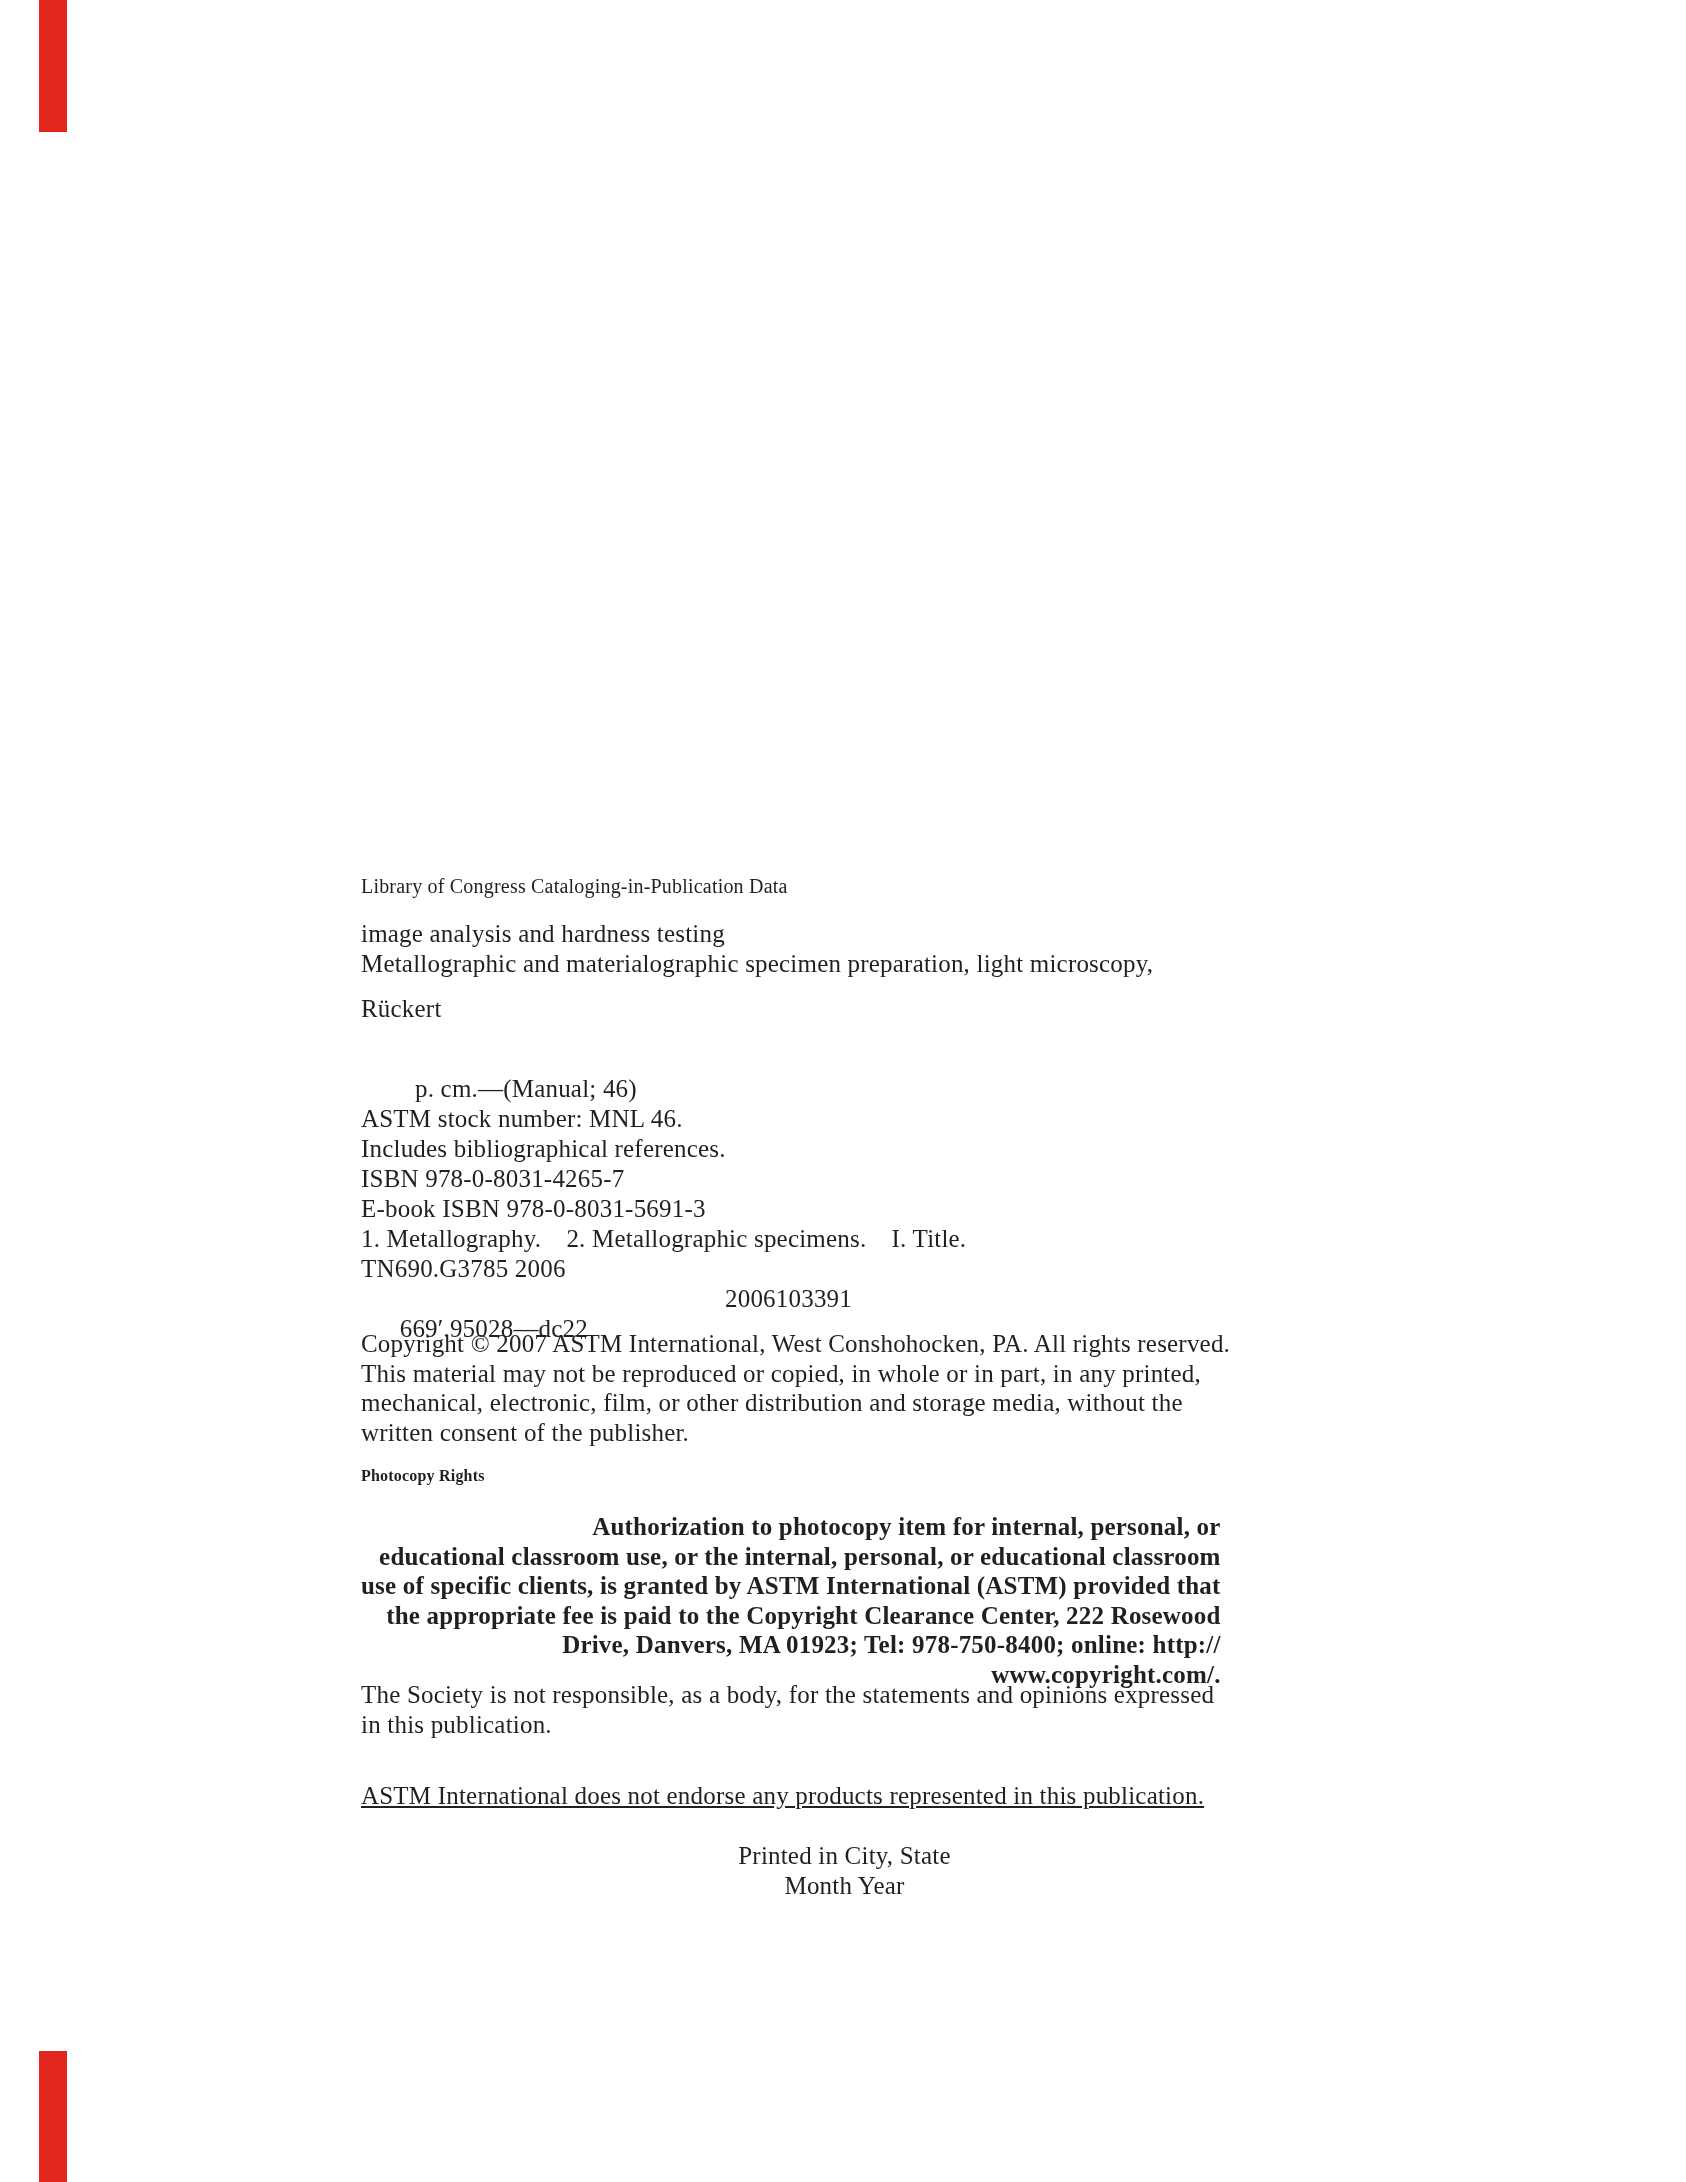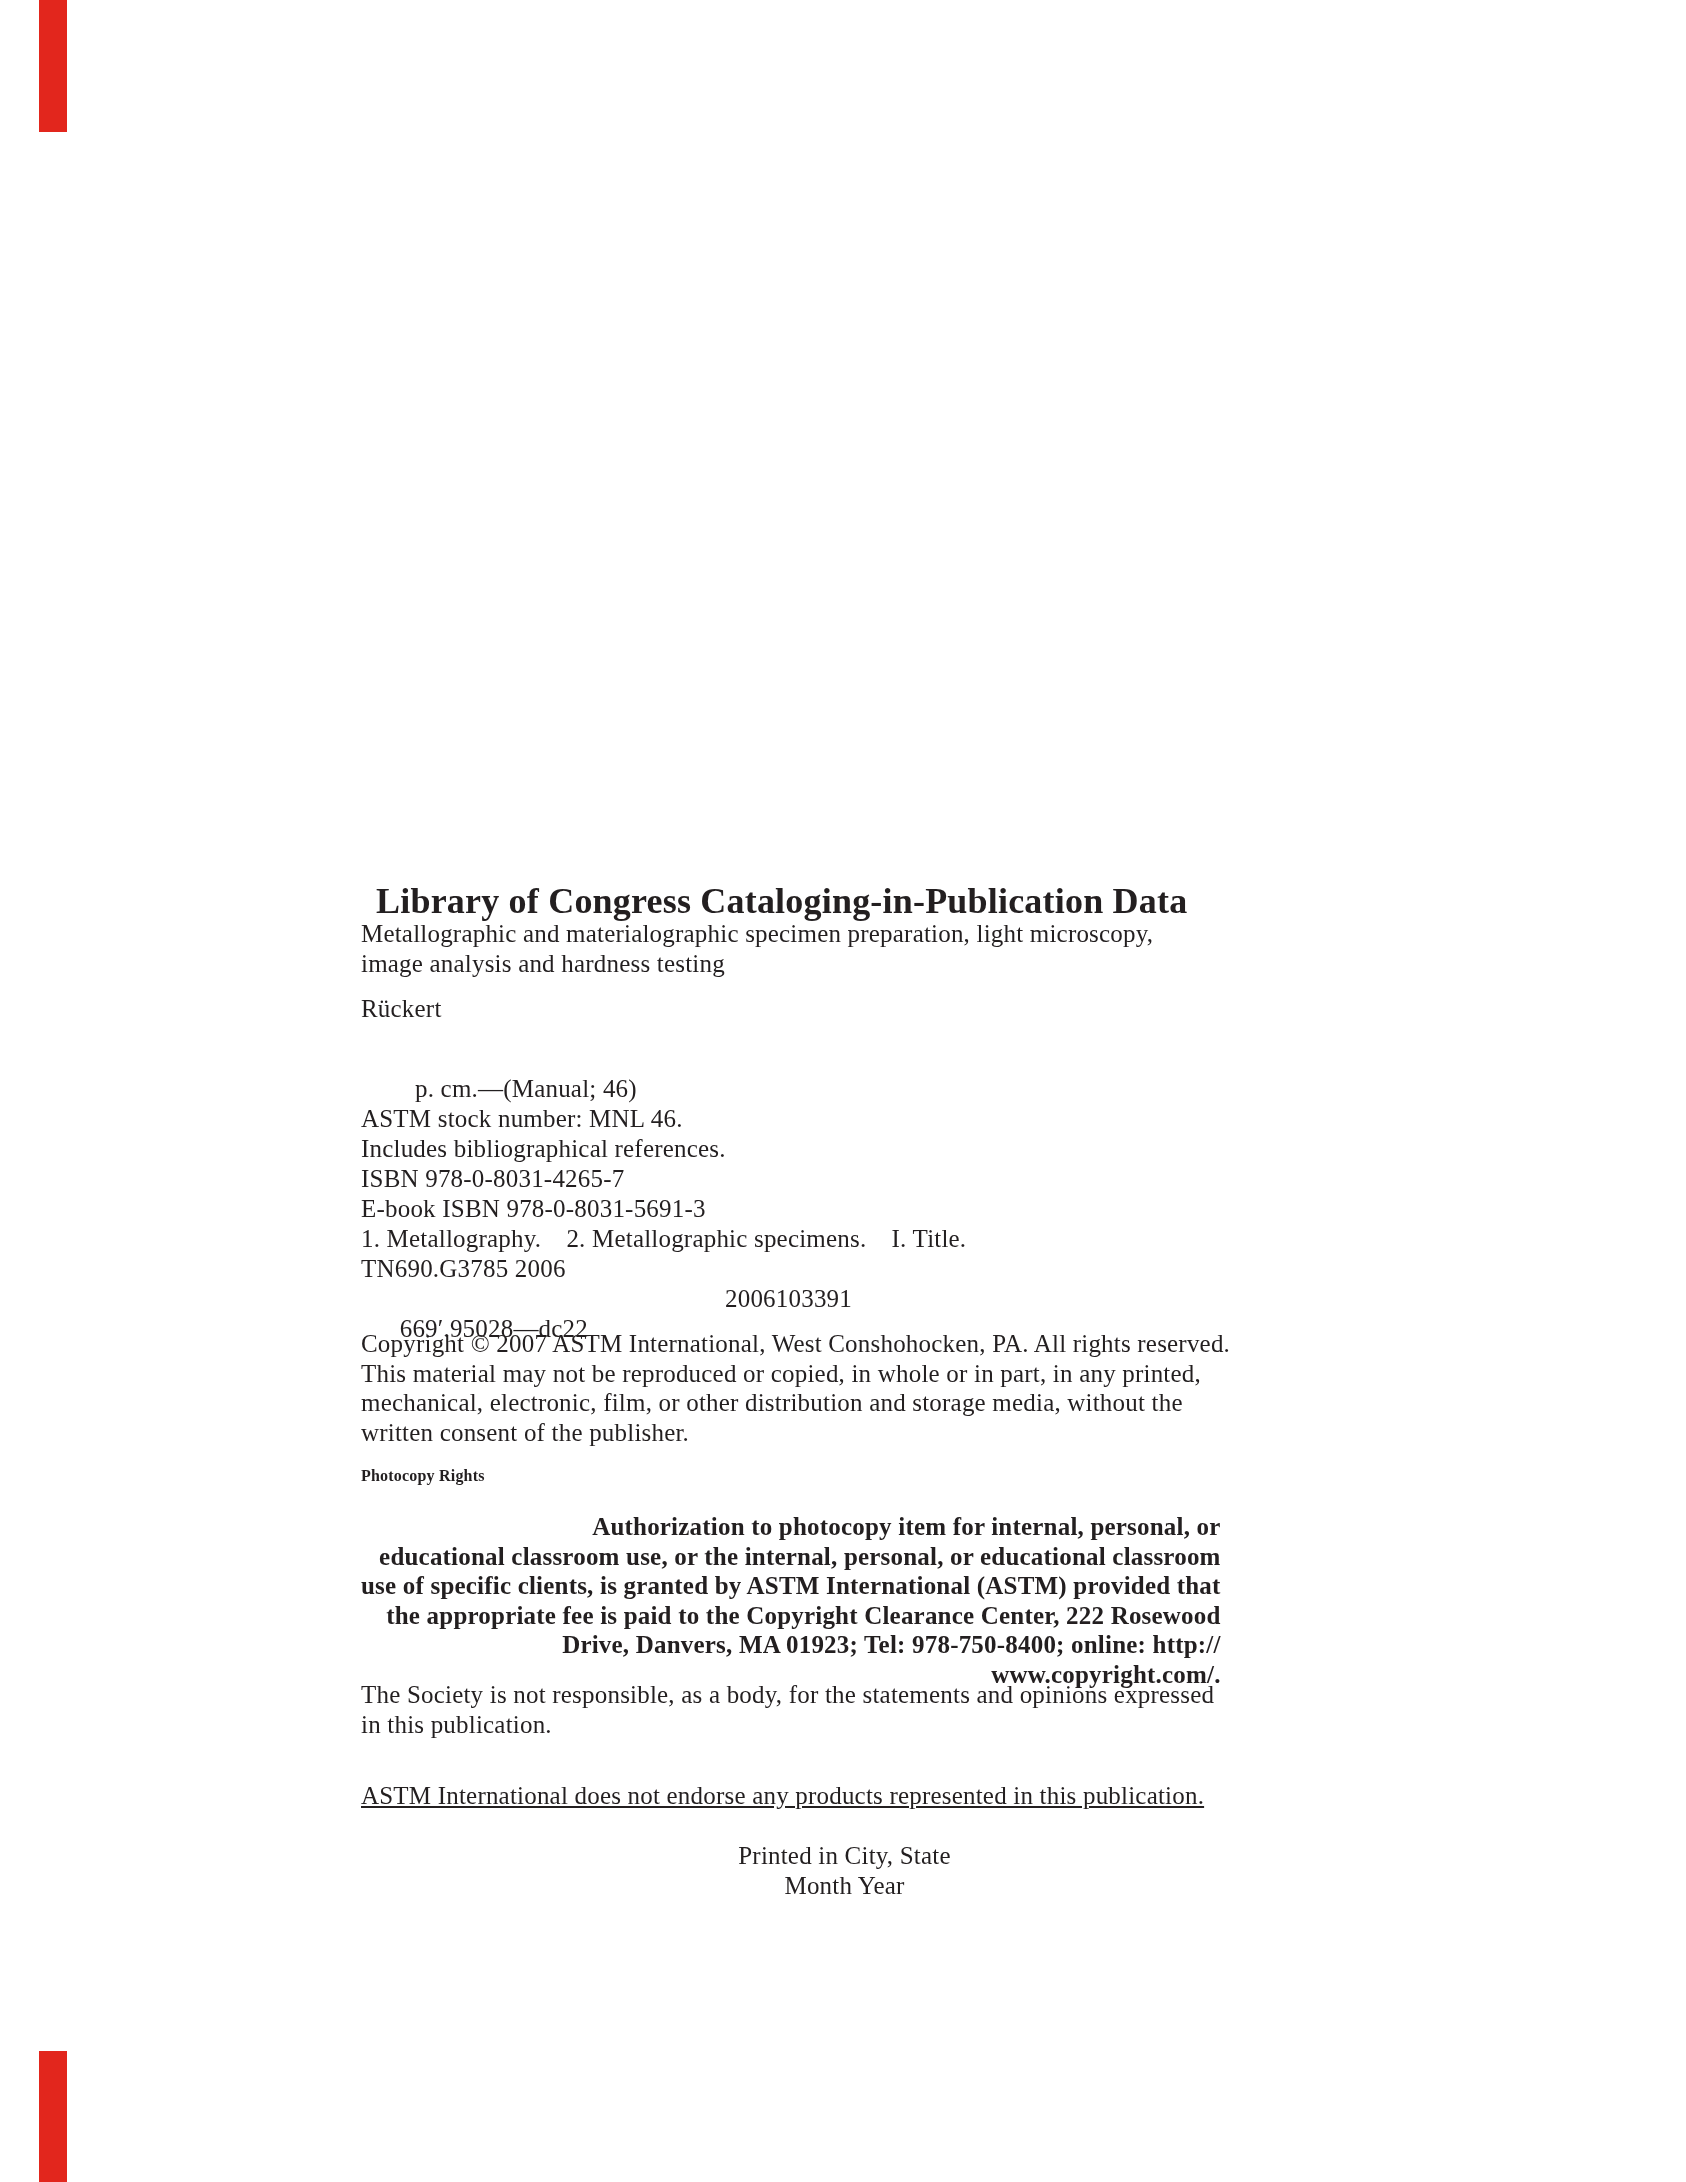--- a/index.html
+++ b/index.html
@@ -33,24 +33,24 @@
   .line {
     white-space: pre;
     font-size: 25px;
     line-height: 29.5px;
     letter-spacing: 0.2px;
   }
   .cip-heading {
     position: absolute;
     left: 361px;
     top: 870px;
-    margin: 15px;
-    font-size: 36px;
+    margin: 0;
+    font-size: 20px;
     line-height: 33px;
-    font-weight: 700;
+    font-weight: 400;
     white-space: pre;
     letter-spacing: 0.2px;
   }
   .para-title   { top: 919px;  }
   .para-author  { top: 994px; }
   .cip-block    { top: 1074px; }
   .cip-block .line { line-height: 30px; }
   .line.indent  { padding-left: 54px; }
   .dewey-row    { position: relative; }
   .dewey-row .lccn {
@@ -84,22 +84,22 @@
 <body>
 
 <div class="page" style="color: rgb(35, 31, 32); background: rgb(255, 255, 255);">
 
   <div class="red-bar top" style="background: rgb(226, 38, 29);"></div>
   <div class="red-bar bottom" style="background: rgb(226, 38, 29);"></div>
 
   <h1 class="cip-heading">Library of Congress Cataloging-in-Publication Data</h1>
 
   <div class="block para-title">
+    <div class="line">image analysis and hardness testing</div>
     <div class="line">Metallographic and materialographic specimen preparation, light microscopy,</div>
-    <div class="line">image analysis and hardness testing</div>
   </div>
 
   <div class="block para-author">
     <div class="line">Rückert</div>
   </div>
 
   <div class="block cip-block">
     <div class="line indent">p. cm.—(Manual; 46)</div>
     <div class="line">ASTM stock number: MNL 46.</div>
     <div class="line">Includes bibliographical references.</div>

